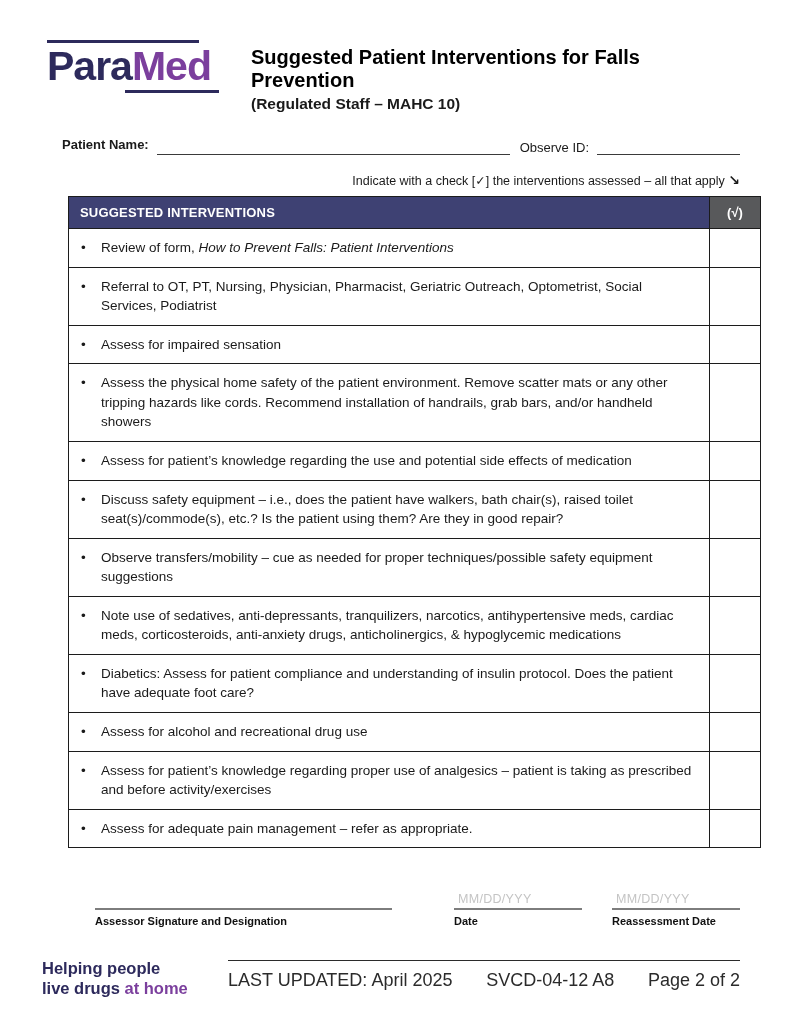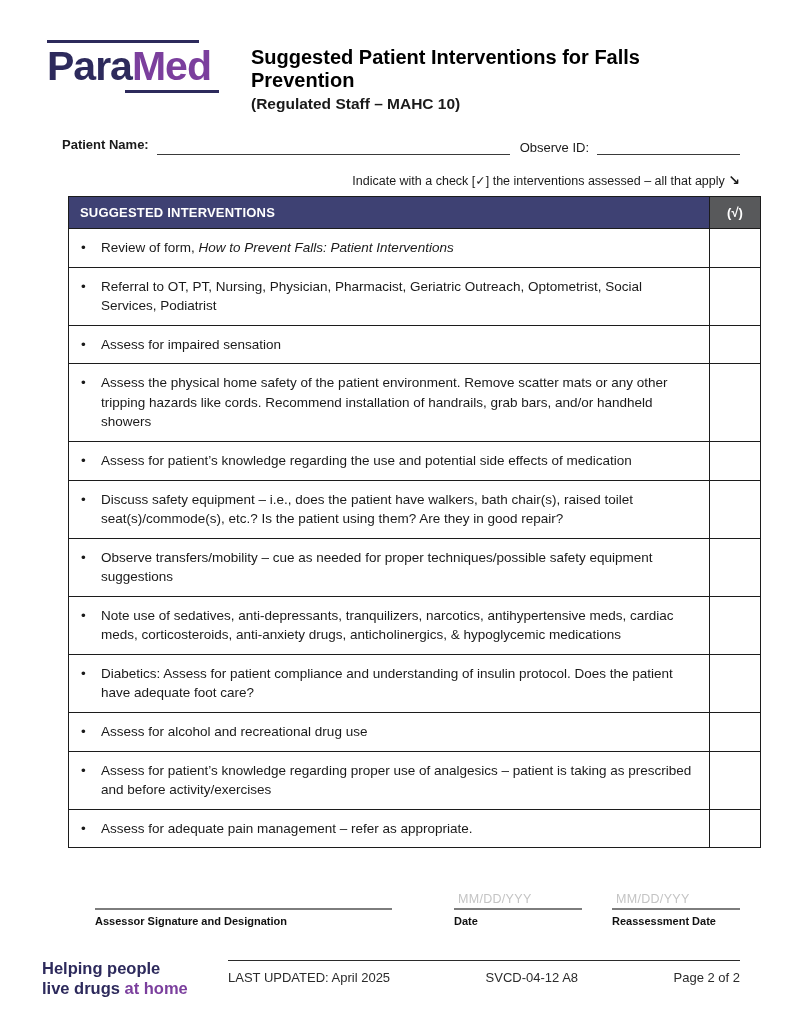--- a/index.html
+++ b/index.html
@@ -66,21 +66,21 @@
   .sig-label { font-size: 11px; font-weight: bold; margin-top: 5px; color: #111; }
   .col-assessor { width: 348px; margin-left: 48px; }
   .col-date { width: 150px; margin-left: 62px; }
   .col-reassess { width: 150px; margin-left: 30px; }
 
   
   .tagline { position: absolute; left: 42px; top: 958px; font-size: 16.5px; font-weight: bold; line-height: 1.22; }
   .tagline .navy { color: var(--brand-navy, #2d2a5c); }
   .tagline .purple { color: var(--brand-purple, #8347ad); }
   .footer-bar { position: absolute; left: 228px; right: 51px; top: 960px; border-top: 1.5px solid #2b2b2b; padding-top: 9px; }
-  .footer-inner { display: flex; justify-content: space-between; font-size: 13px; color: #2b2b2b; }
+  .footer-inner { display: flex; justify-content: space-between; font-size: 18px; color: #2b2b2b; }
   .footer-inner .mid { flex: 0 0 auto; }
 </style>
 </head>
 <body>
 
 <div class="page">
   <div class="content">
 
     <div class="header-row">
       <div class="logo">

